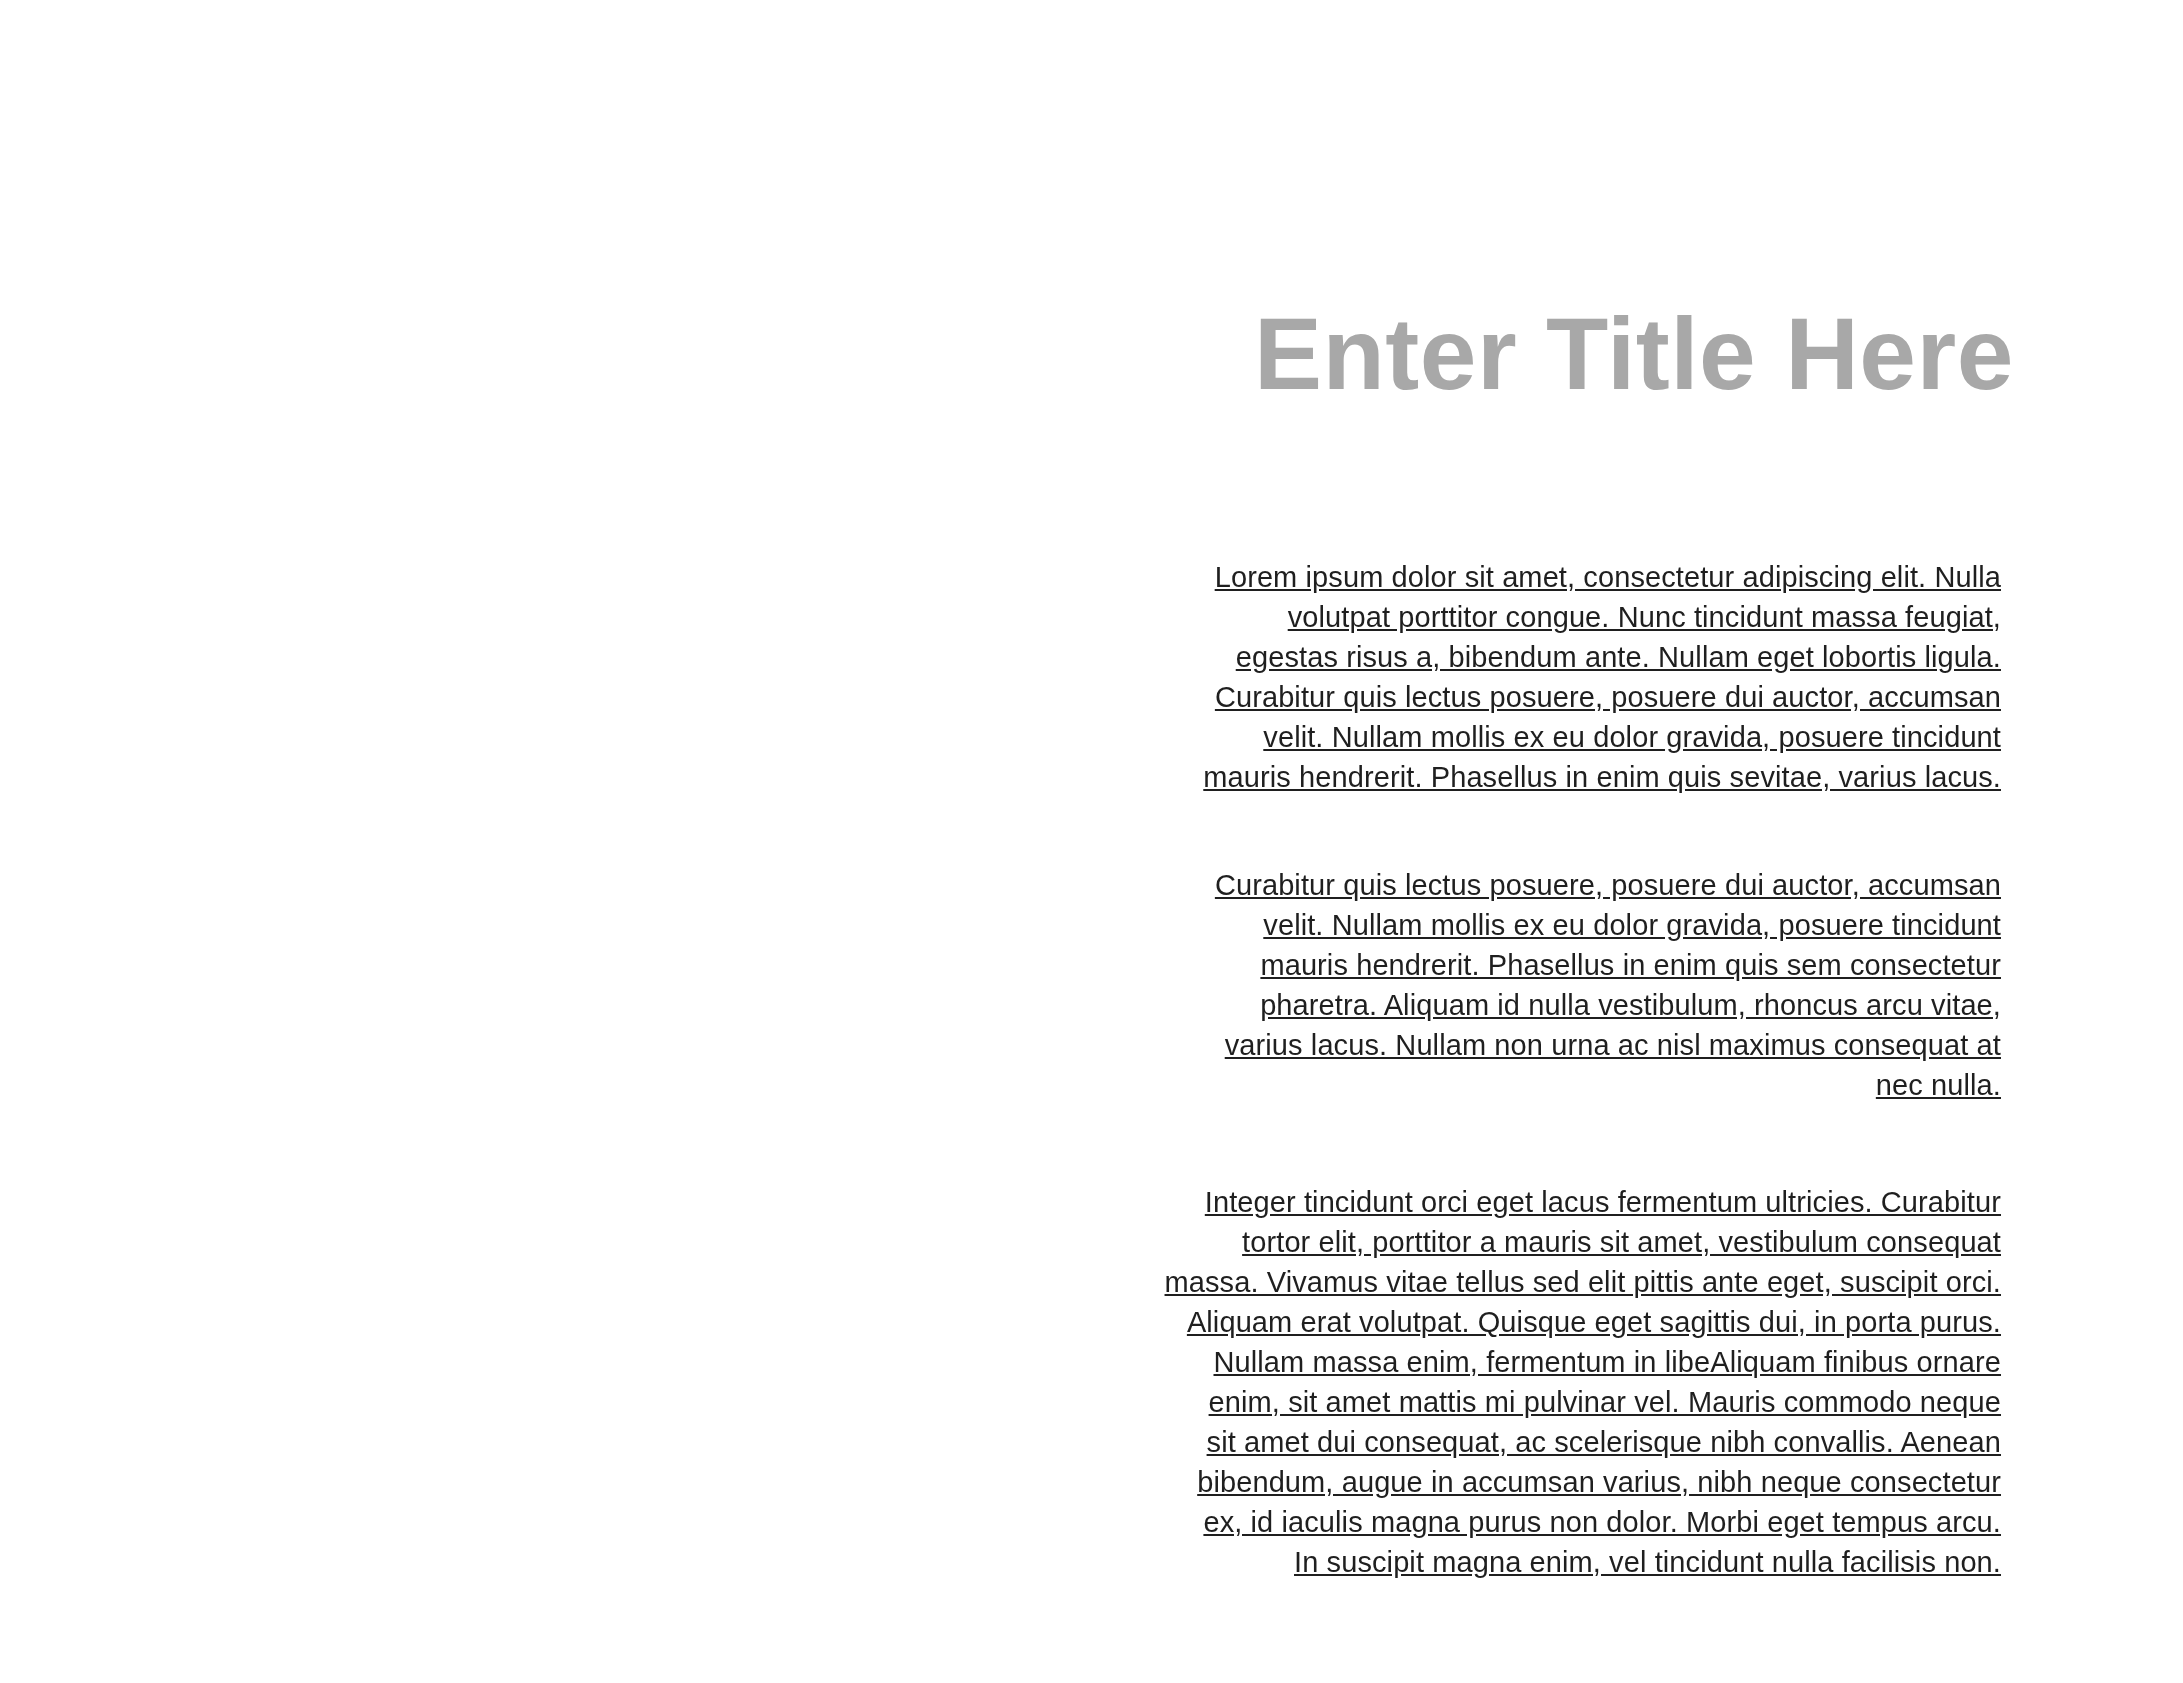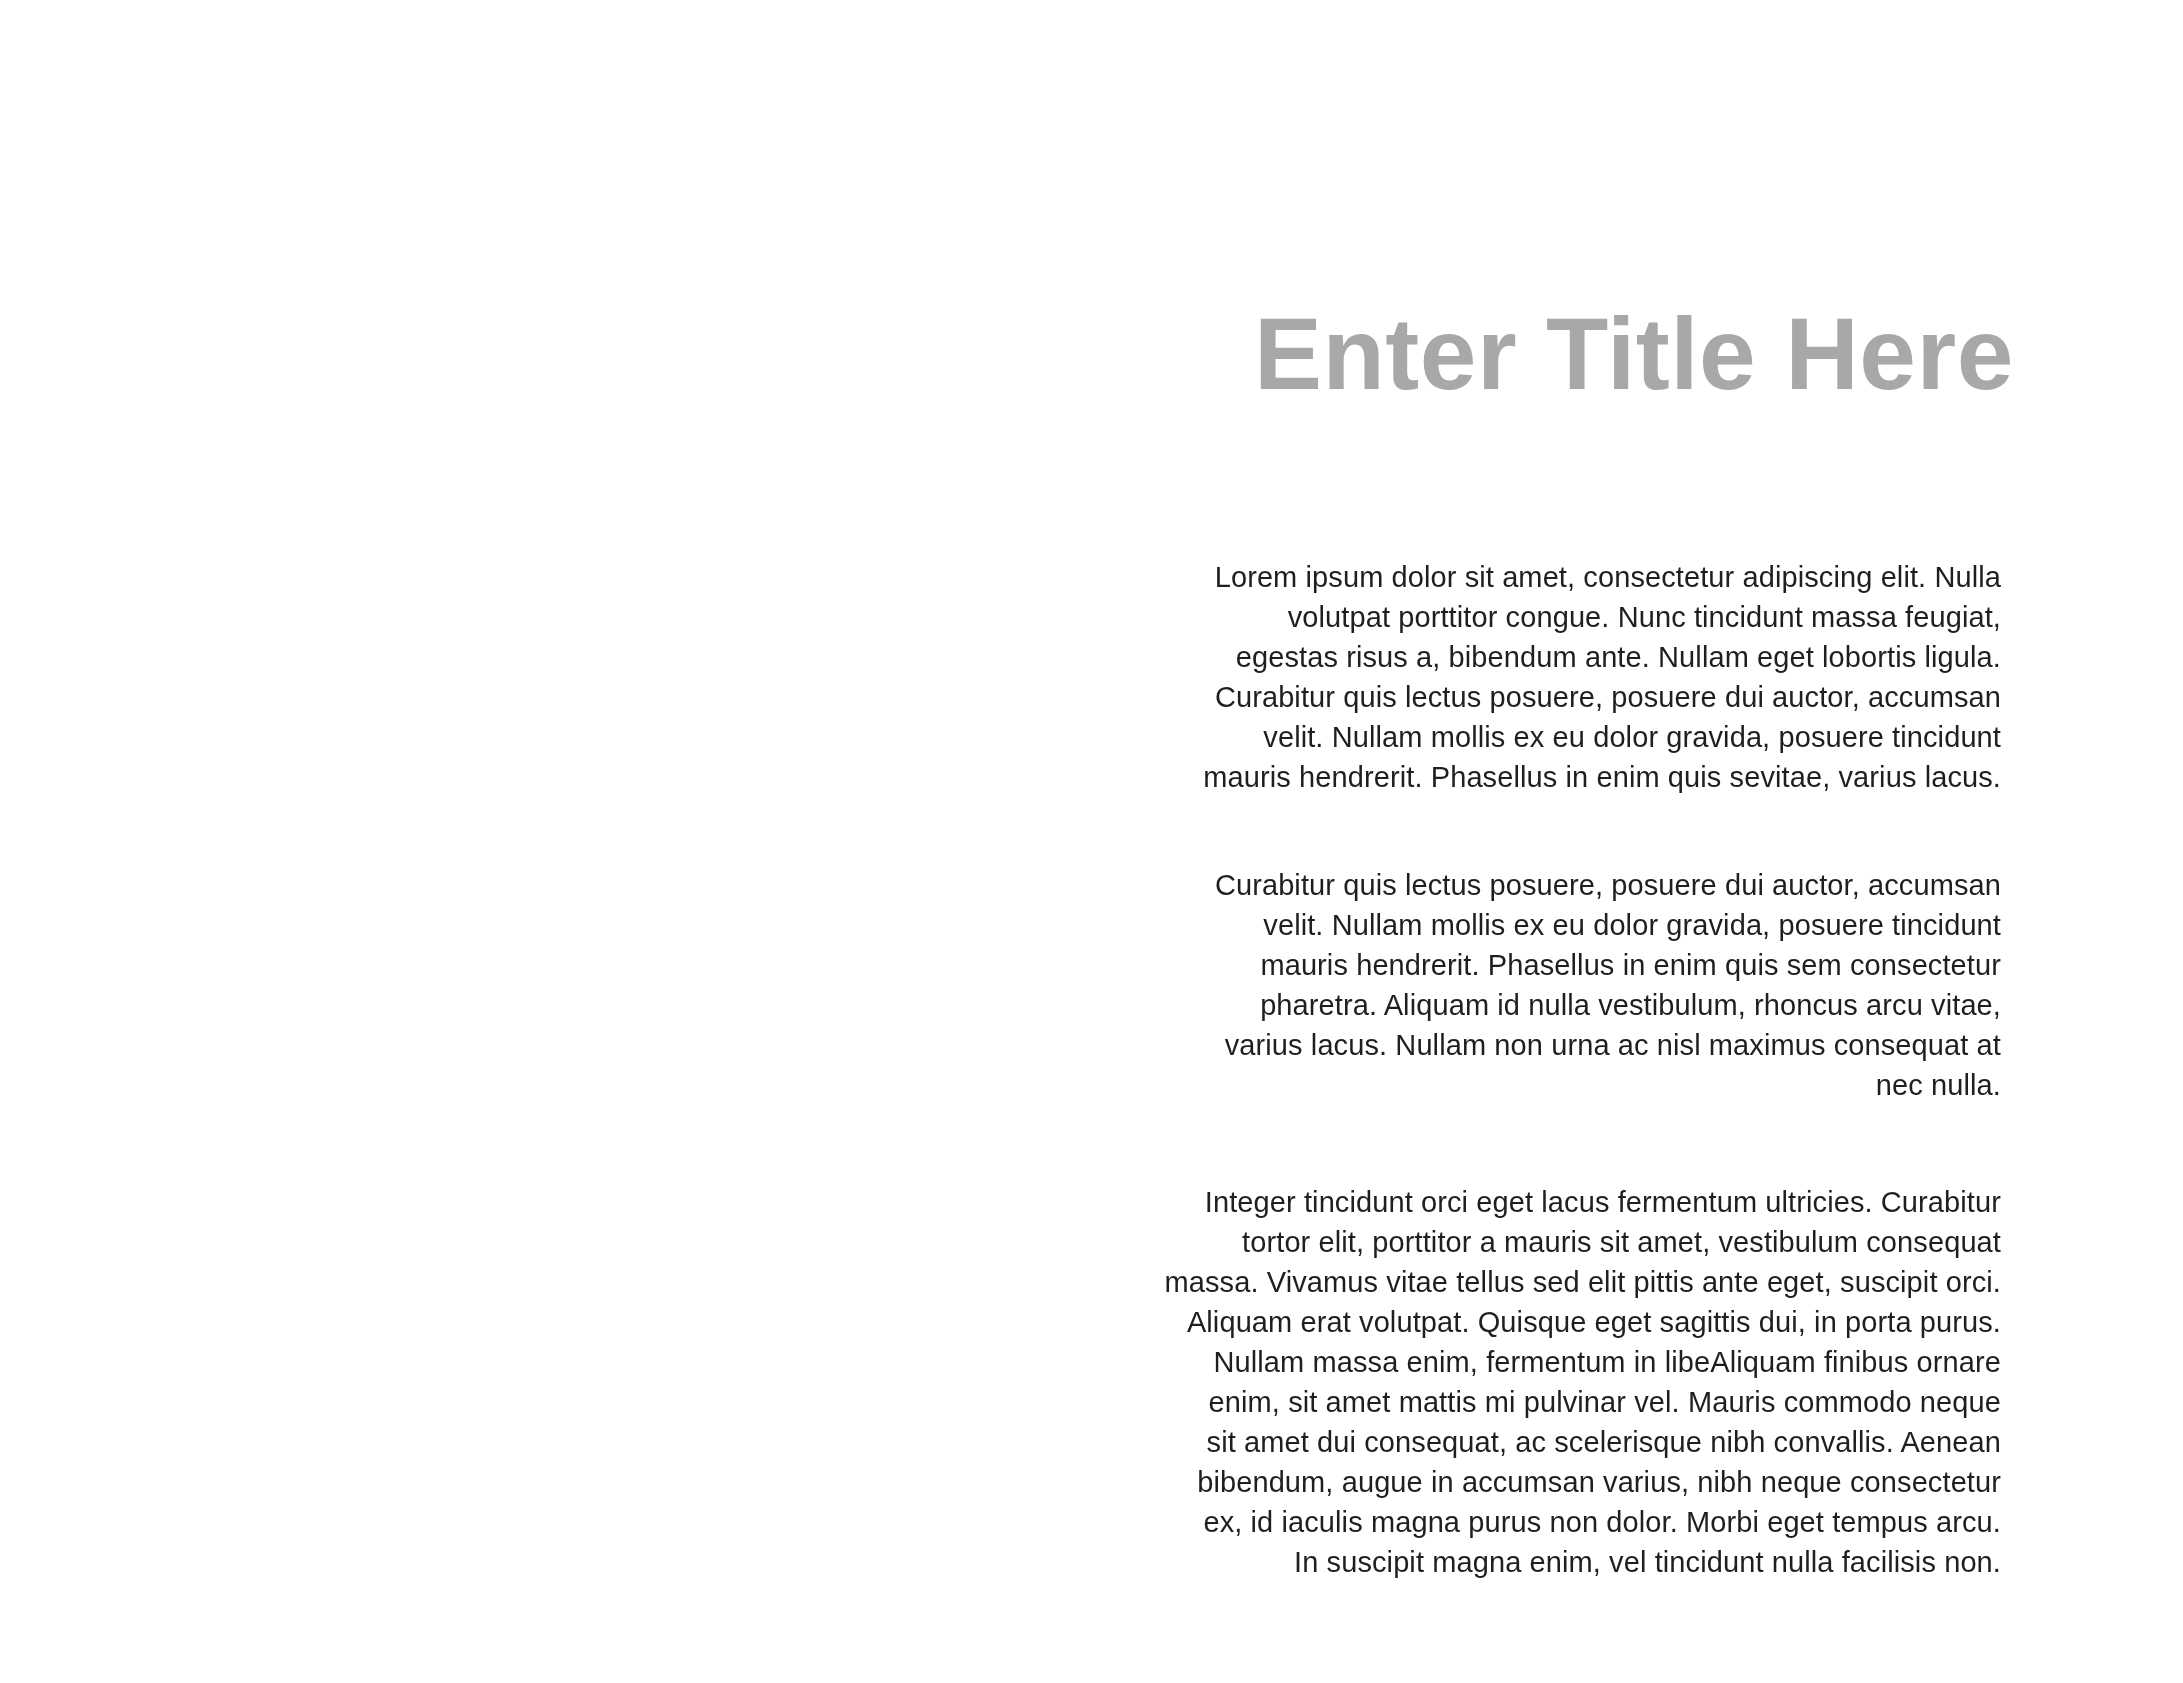--- a/index.html
+++ b/index.html
@@ -42,20 +42,21 @@
     text-align: right;
   }
 
   .body-block p {
     font-family: "Liberation Sans", sans-serif;
     font-weight: 400;
     font-size: 29px;
     line-height: 40px;
     letter-spacing: 0.1px;
     white-space: pre-line; 
+    text-decoration: underline;
   }
 
   .para-1 { margin-bottom: 42px; }
   .para-2 { margin-bottom: 51px; }
   .para-3 { margin-bottom: 4px; }
 </style>
 </head>
 <body>
 
 <div class="page">

